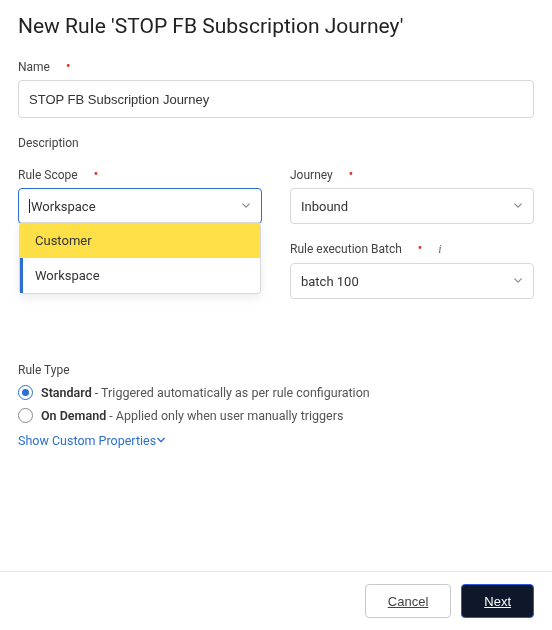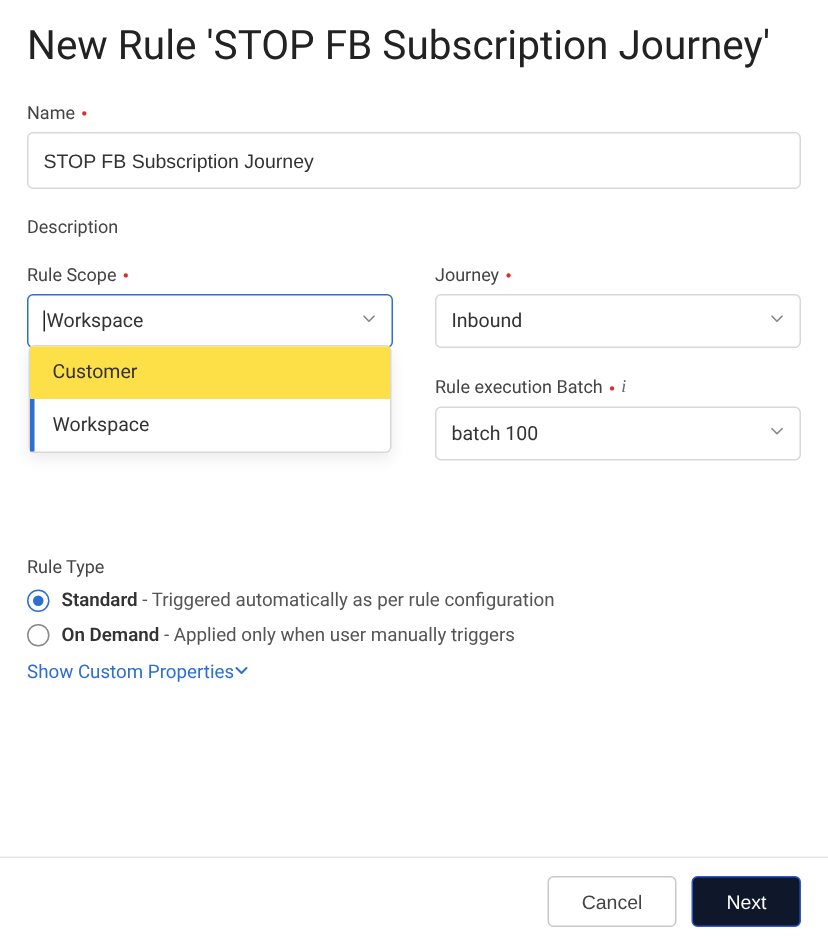--- a/index.html
+++ b/index.html
@@ -10,35 +10,35 @@
     background: #fff;
     width: 552px;
     height: 630px;
     position: relative;
     overflow: hidden;
   }
   .container {
     padding: 14px 18px 0 18px;
   }
   h1.page-title {
-    font-size: 27px;
+    font-size: 21px;
     font-weight: 400;
     color: #222;
     margin-bottom: 22px;
   }
   .field {
     margin-bottom: 18px;
   }
   .label {
     font-size: 12px;
     color: #444;
     margin-bottom: 6px;
     display: flex;
-    align-items: flex-end;
-    gap: 4px;
+    align-items: flex-start;
+    gap: 16px;
   }
   .req {
     color: #d93025;
     font-weight: bold;
     line-height: 1;
   }
   .info-i {
     font-style: italic;
     font-family: Georgia, serif;
     color: #666;
@@ -195,20 +195,21 @@
   }
   .btn {
     height: 34px;
     padding: 0 22px;
     border-radius: 4px;
     font-size: 13px;
     cursor: pointer;
     border: 1px solid transparent;
     display: flex;
     align-items: center;
+    text-decoration: underline;
   }
   .btn-secondary {
     background: #fff;
     border-color: #c9c9c9;
     color: #444;
   }
   .btn-primary {
     background: #0f172a;
     color: #fff;
     border-color: #2c57d6;

